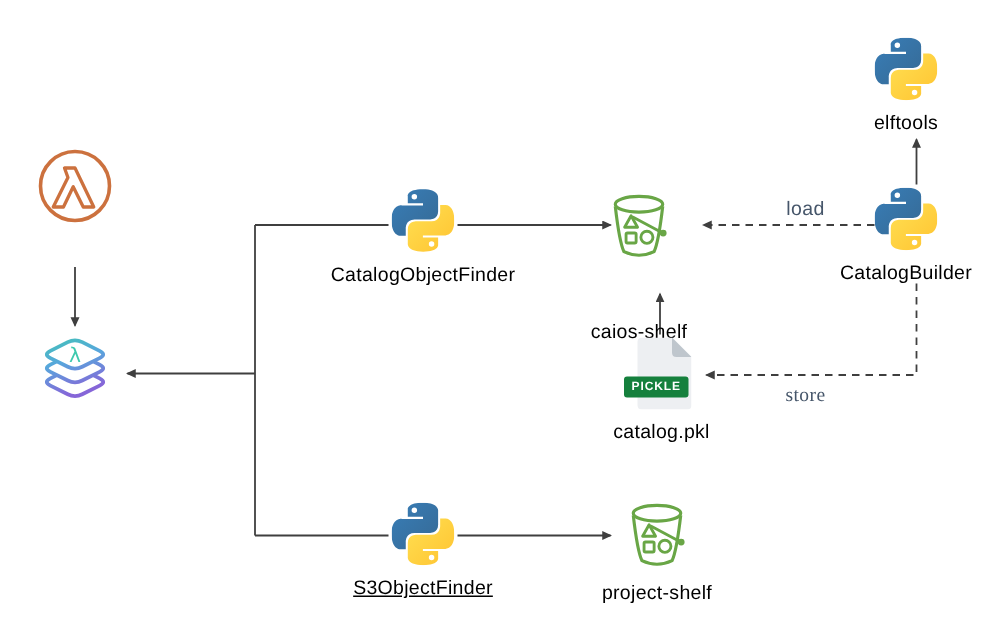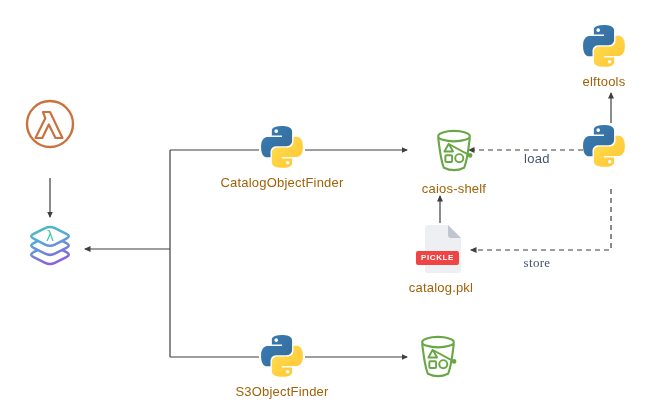--- a/index.html
+++ b/index.html
@@ -8,31 +8,31 @@
     background:#ffffff;
     font-family:"Liberation Sans", sans-serif;
   }
   #diagram{position:absolute;inset:0;}
   #connectors{position:absolute;left:0;top:0;pointer-events:none;}
   .node{
     position:absolute;width:140px;
     display:flex;flex-direction:column;align-items:center;
   }
   .node-label{
-    margin-top:7px;font-size:13px;line-height:15px;color:#a16207;
+    margin-top:7px;font-size:13px;line-height:15px;color:#000000;
     letter-spacing:.2px;white-space:nowrap;text-align:center;
   }
   .icon-holder{position:relative;display:block;}
   .edge-label{
     position:absolute;width:70px;text-align:center;
     font-size:13px;color:#46566A;letter-spacing:.3px;
   }
   .pickle-badge{
     position:absolute;left:-5px;top:26px;
-    background:#ef4444;color:#ffffff;
+    background:#15803d;color:#ffffff;
     font-size:8px;font-weight:bold;letter-spacing:.6px;
     padding:3px 5px;border-radius:2px;line-height:8px;
   }
   svg{display:block;}
 </style>
 </head>
 <body>
 
 <svg width="0" height="0" style="position:absolute" aria-hidden="true">
   <defs>
@@ -113,21 +113,21 @@
       <path d="M440 223 V196" marker-end="url(#arr)"></path>
 
       <path d="M611 123 V93" marker-end="url(#arr)"></path>
 
       <path d="M583 150 H469" stroke-dasharray="5 4" marker-end="url(#arr)"></path>
 
       <path d="M611 189 V250 H471" stroke-dasharray="5 4" marker-end="url(#arr)"></path>
     </g>
   </svg>
 
-  <span class="edge-label" style="left:502px;top:131px;margin-top:20px;">load</span>
+  <span class="edge-label" style="left:502px;top:131px;">load</span>
   <span class="edge-label" style="left:502px;top:255px;font-family:Liberation Serif, serif;">store</span>
 
   <div class="node" style="left:-20px;top:98px;">
     <span class="icon-holder">
       <svg width="52" height="52">
           <use href="#sym-lambda"></use>
         </svg>
     </span>
   </div>
 
@@ -141,21 +141,21 @@
 
   <div class="node" style="left:212px;top:126px;align-items:center;">
     <span class="icon-holder">
       <svg width="42" height="42">
           <use href="#sym-python"></use>
         </svg>
     </span>
     <div class="node-label">CatalogObjectFinder</div>
   </div>
 
-  <div class="node" style="left:384px;top:128px;">
+  <div class="node" style="left:356px;top:128px;gap:32px;">
     <span class="icon-holder">
       <svg width="46" height="46">
           <use href="#sym-bucket"></use>
         </svg>
     </span>
     <div class="node-label">caios-shelf</div>
   </div>
 
   <div class="node" style="left:534px;top:25px;">
     <span class="icon-holder">
@@ -165,42 +165,44 @@
     </span>
     <div class="node-label">elftools</div>
   </div>
 
   <div class="node" style="left:534px;top:125px;">
     <span class="icon-holder">
       <svg width="42" height="42">
           <use href="#sym-python"></use>
         </svg>
     </span>
+    <div class="node-label">CatalogBuilder</div>
   </div>
 
   <div class="node" style="left:371px;top:225px;">
     <span class="icon-holder">
       <svg width="40" height="48">
           <use href="#sym-file"></use>
         </svg>
       <span class="pickle-badge">PICKLE</span>
     </span>
     <div class="node-label">catalog.pkl</div>
   </div>
 
-  <div class="node" style="left:212px;top:335px;">
+  <div class="node" style="left:212px;top:335px;text-decoration:underline;">
     <span class="icon-holder">
       <svg width="42" height="42">
           <use href="#sym-python"></use>
         </svg>
     </span>
     <div class="node-label">S3ObjectFinder</div>
   </div>
 
   <div class="node" style="left:368px;top:334px;">
     <span class="icon-holder">
       <svg width="46" height="46">
           <use href="#sym-bucket"></use>
         </svg>
     </span>
+    <div class="node-label">project-shelf</div>
   </div>
 
 </div>
 
 </body></html>

